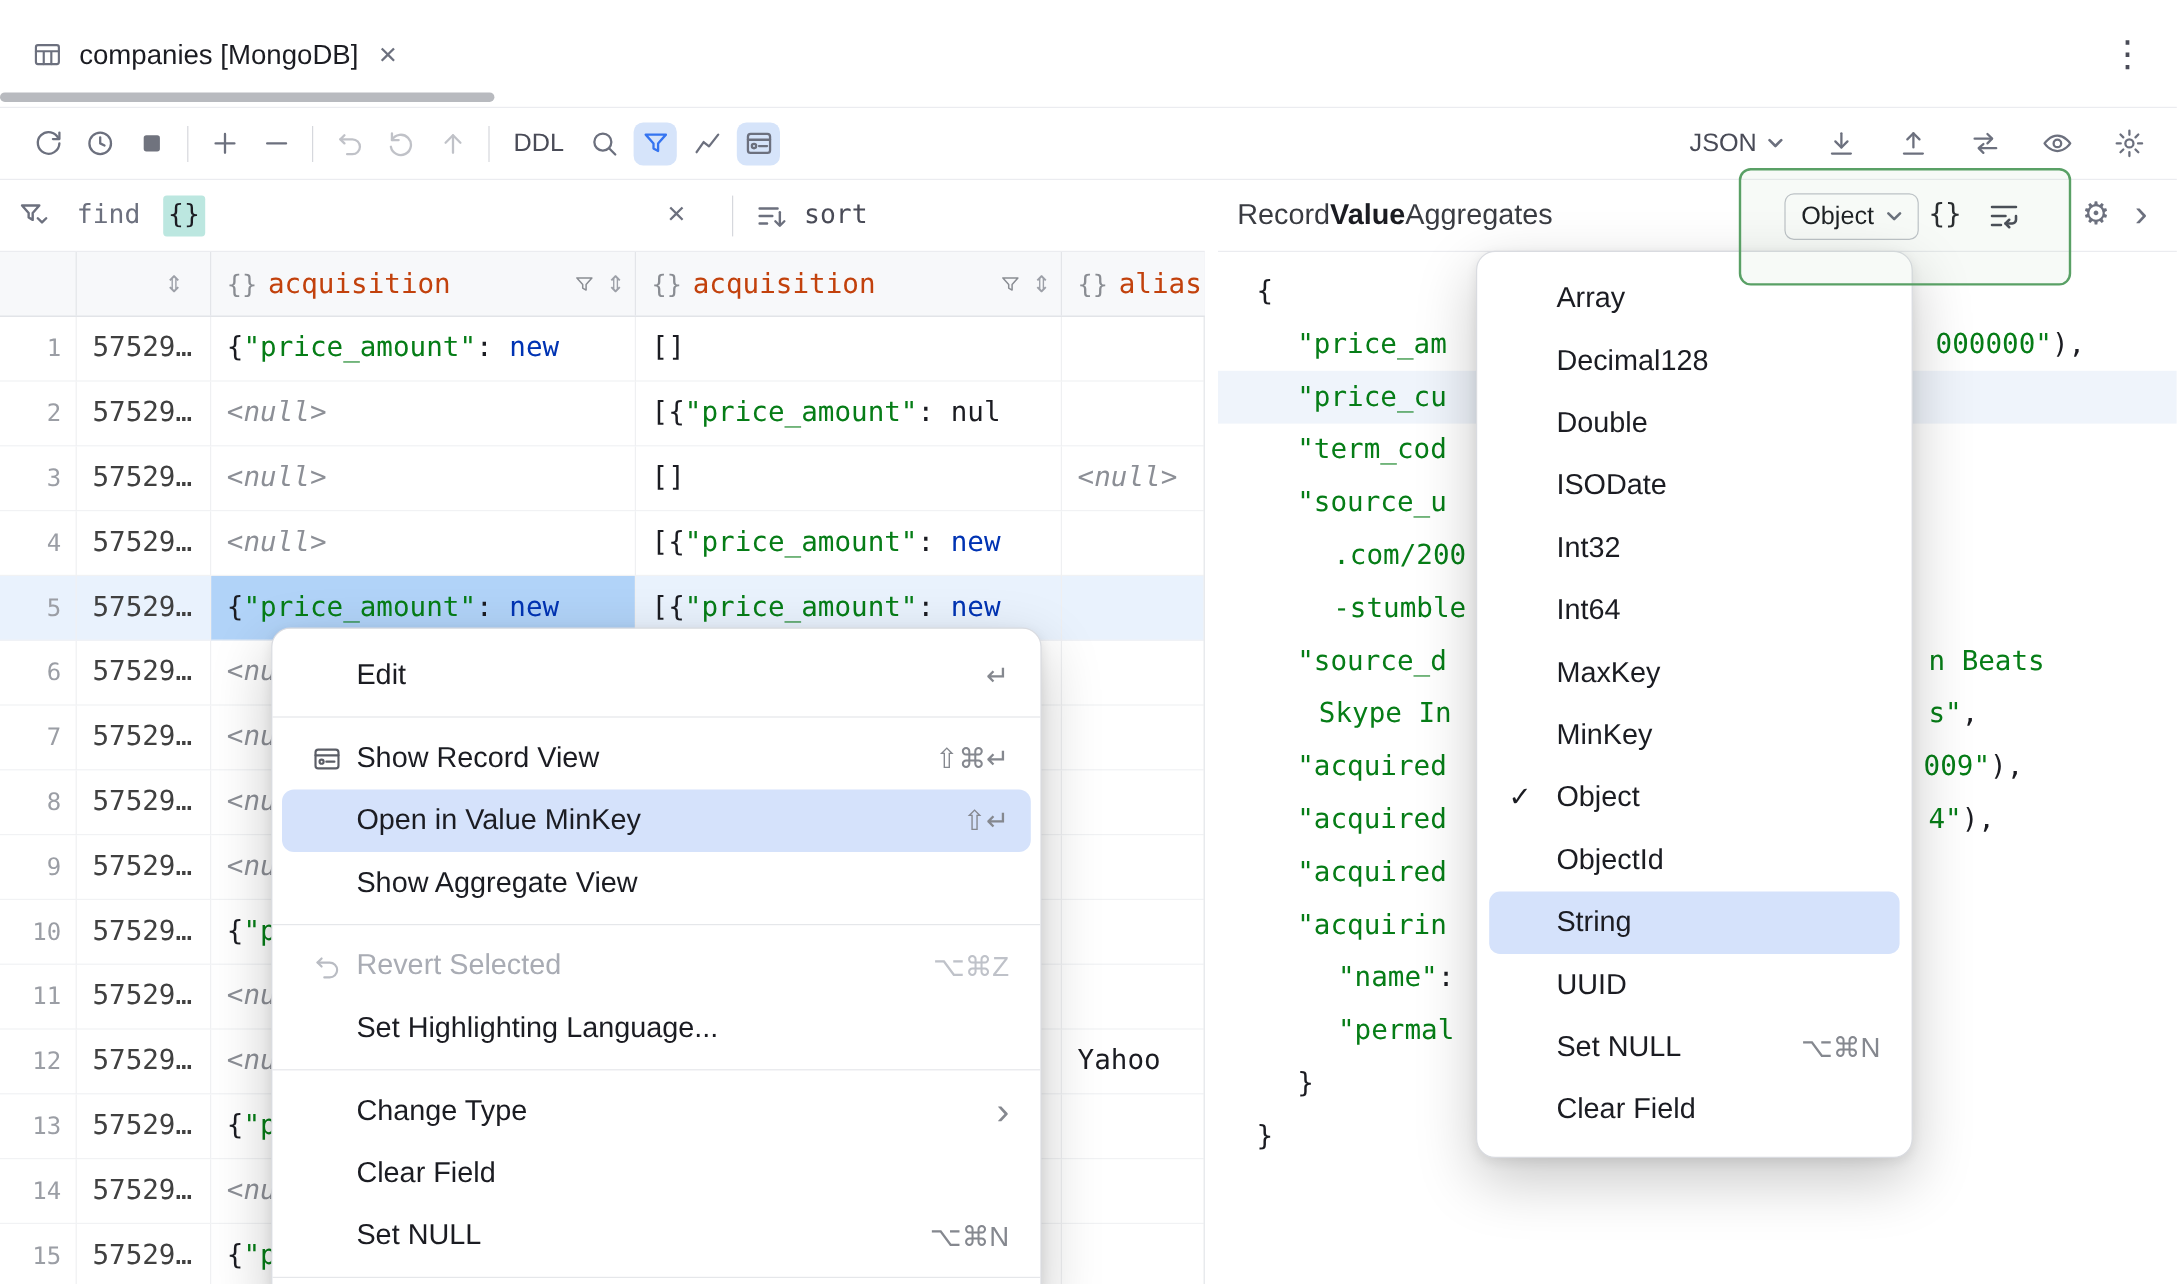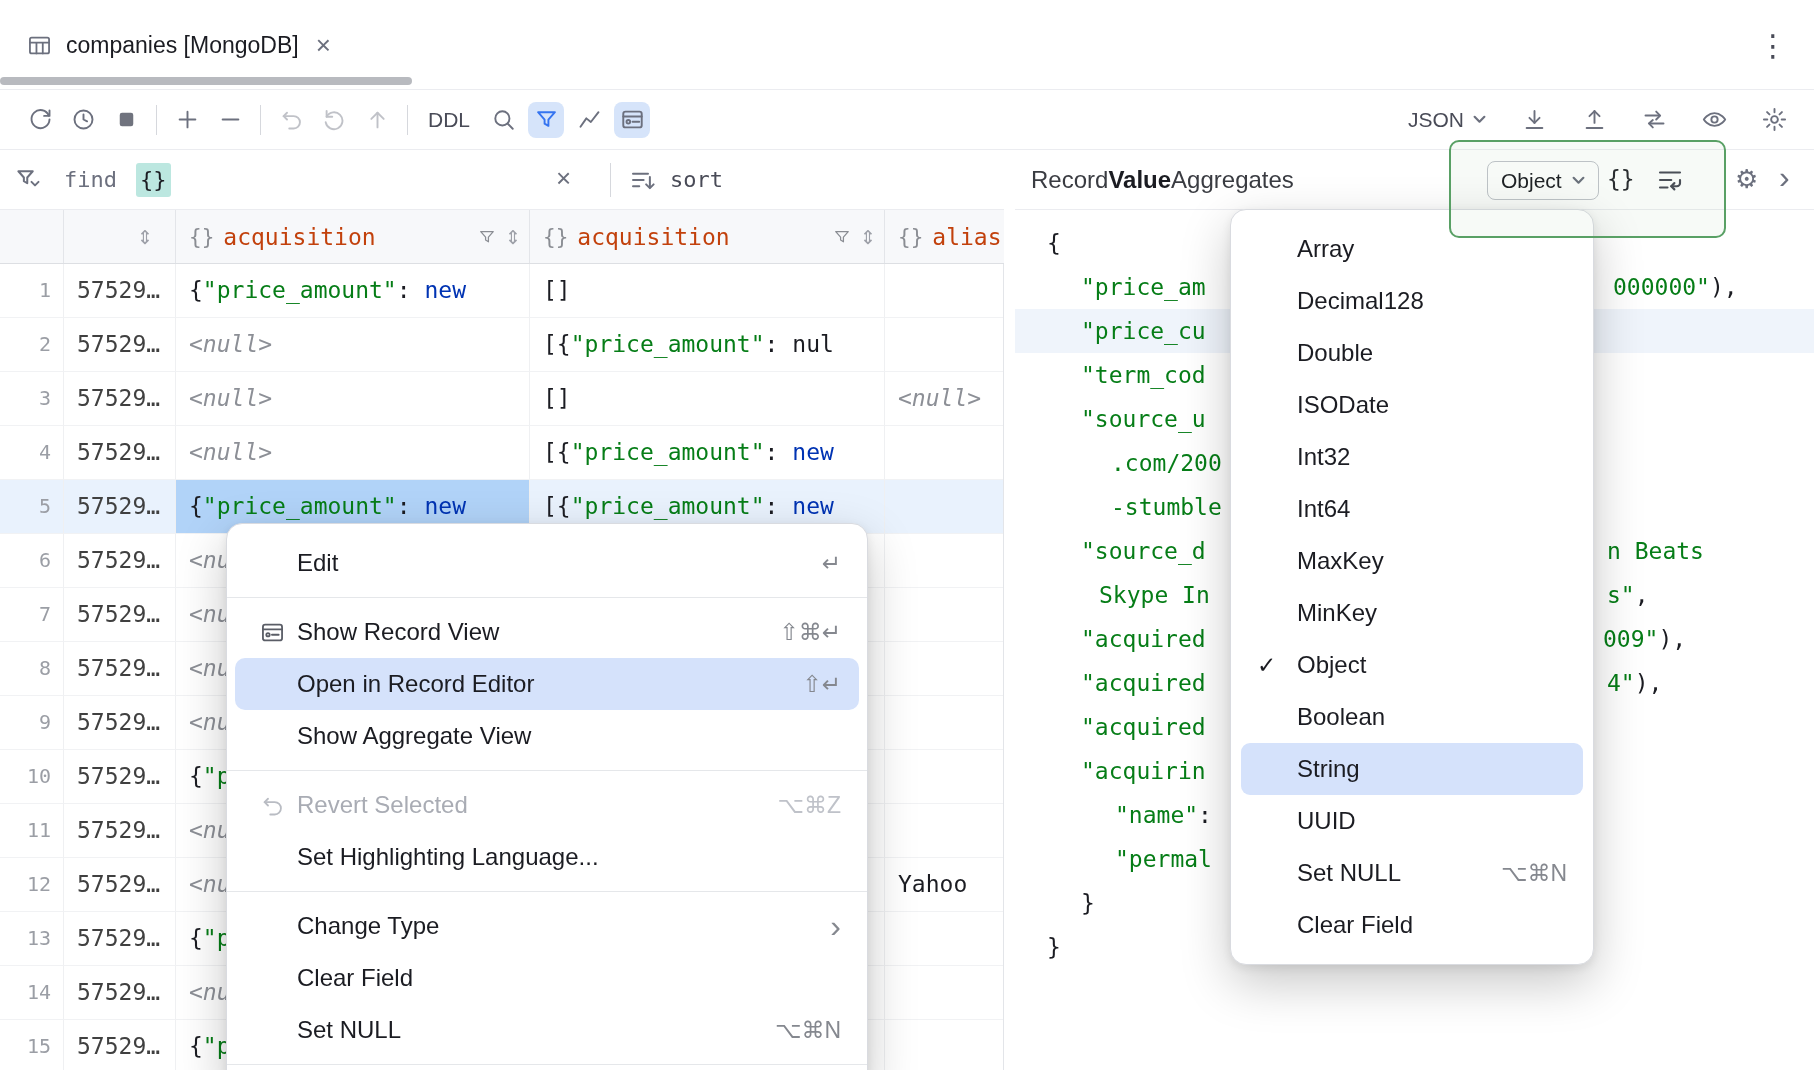--- a/index.html
+++ b/index.html
@@ -460,21 +460,21 @@
           <path d="M3.5 9.3h17"></path>
           <circle cx="8" cy="14" r="1.5"></circle>
           <path d="M11.5 14h6"></path>
         </svg>
       </span>
       <span class="mlabel">Show Record View</span>
       <span class="mright">⇧⌘↵</span>
     </div>
     <div class="mitem hl">
       <span class="micon"></span>
-      <span class="mlabel">Open in Record Editor</span>
+      <span class="mlabel">Open in Value MinKey</span>
       <span class="mright">⇧↵</span>
     </div>
     <div class="mitem">
       <span class="micon"></span>
       <span class="mlabel">Show Aggregate View</span>
       <span class="mright"></span>
     </div>
     <div class="msep"></div>
     <div class="mitem dis">
       <span class="micon">
@@ -541,21 +541,21 @@
     <div class="titem">
       <span class="tcheck"></span>
       <span class="tlabel">MinKey</span>
     </div>
     <div class="titem">
       <span class="tcheck">✓</span>
       <span class="tlabel">Object</span>
     </div>
     <div class="titem">
       <span class="tcheck"></span>
-      <span class="tlabel">Boolean</span>
+      <span class="tlabel">ObjectId</span>
     </div>
     <div class="titem hl">
       <span class="tcheck"></span>
       <span class="tlabel">String</span>
     </div>
     <div class="titem">
       <span class="tcheck"></span>
       <span class="tlabel">UUID</span>
     </div>
     <div class="titem">

